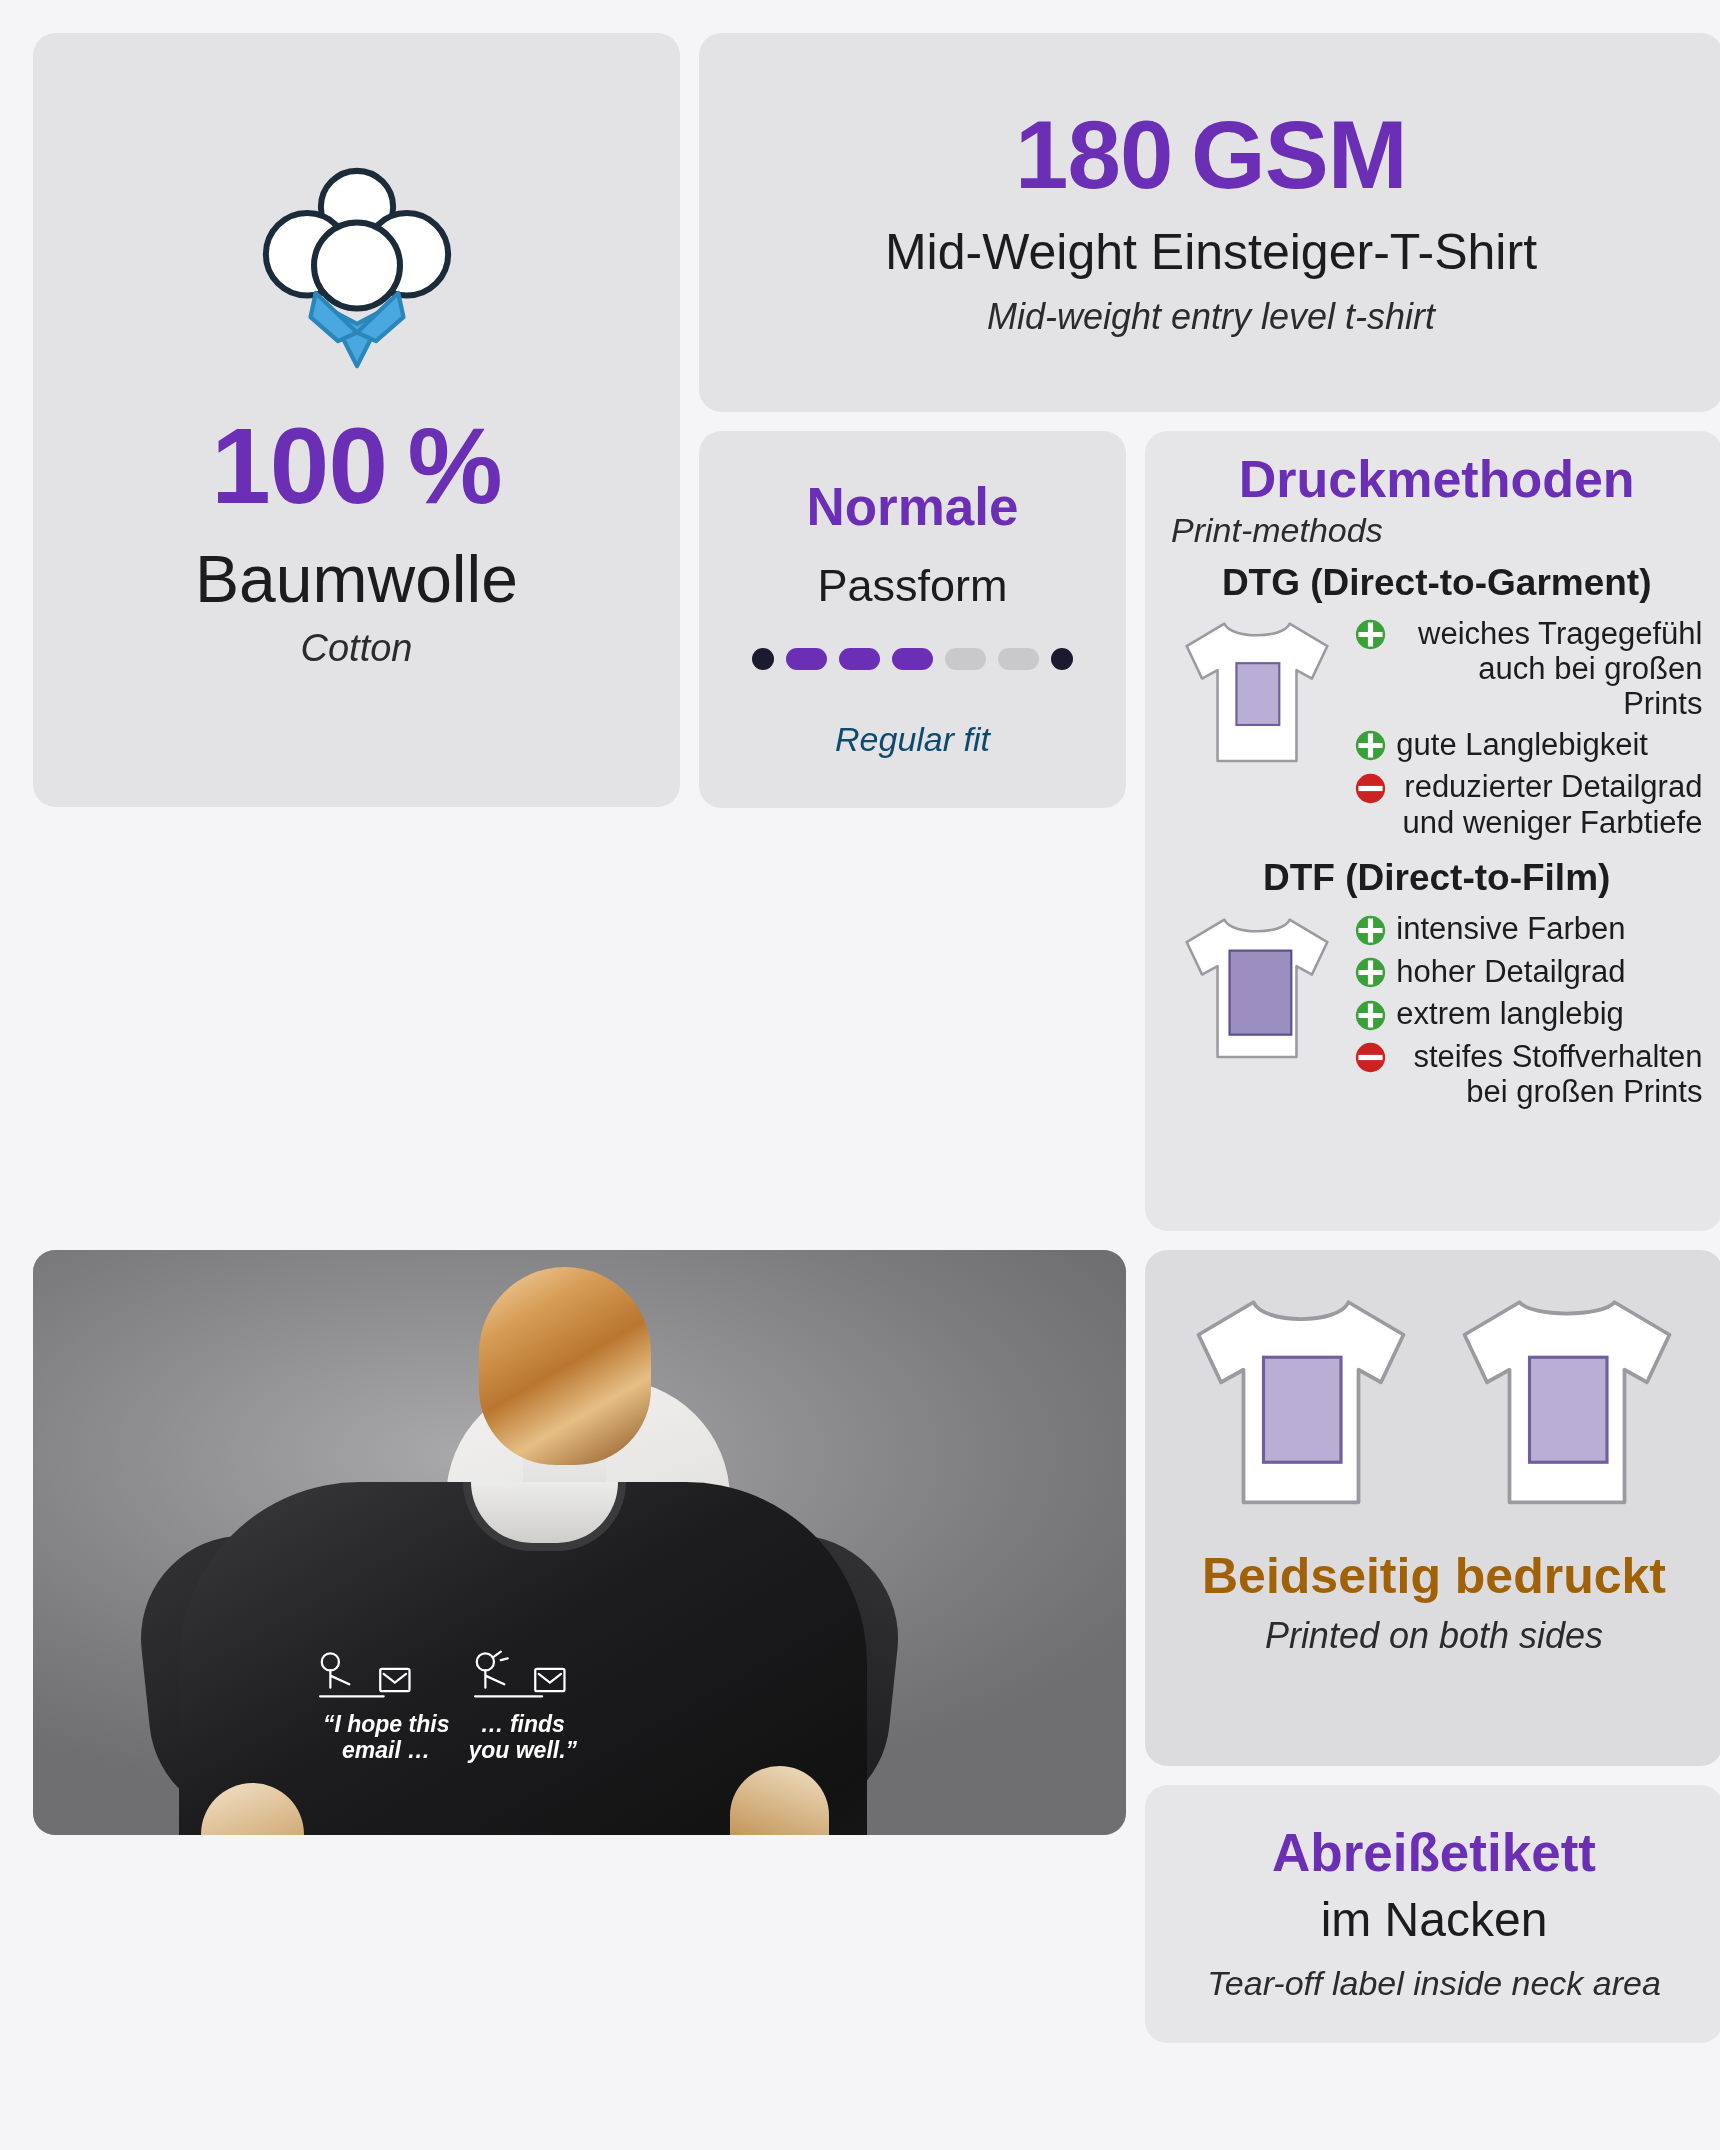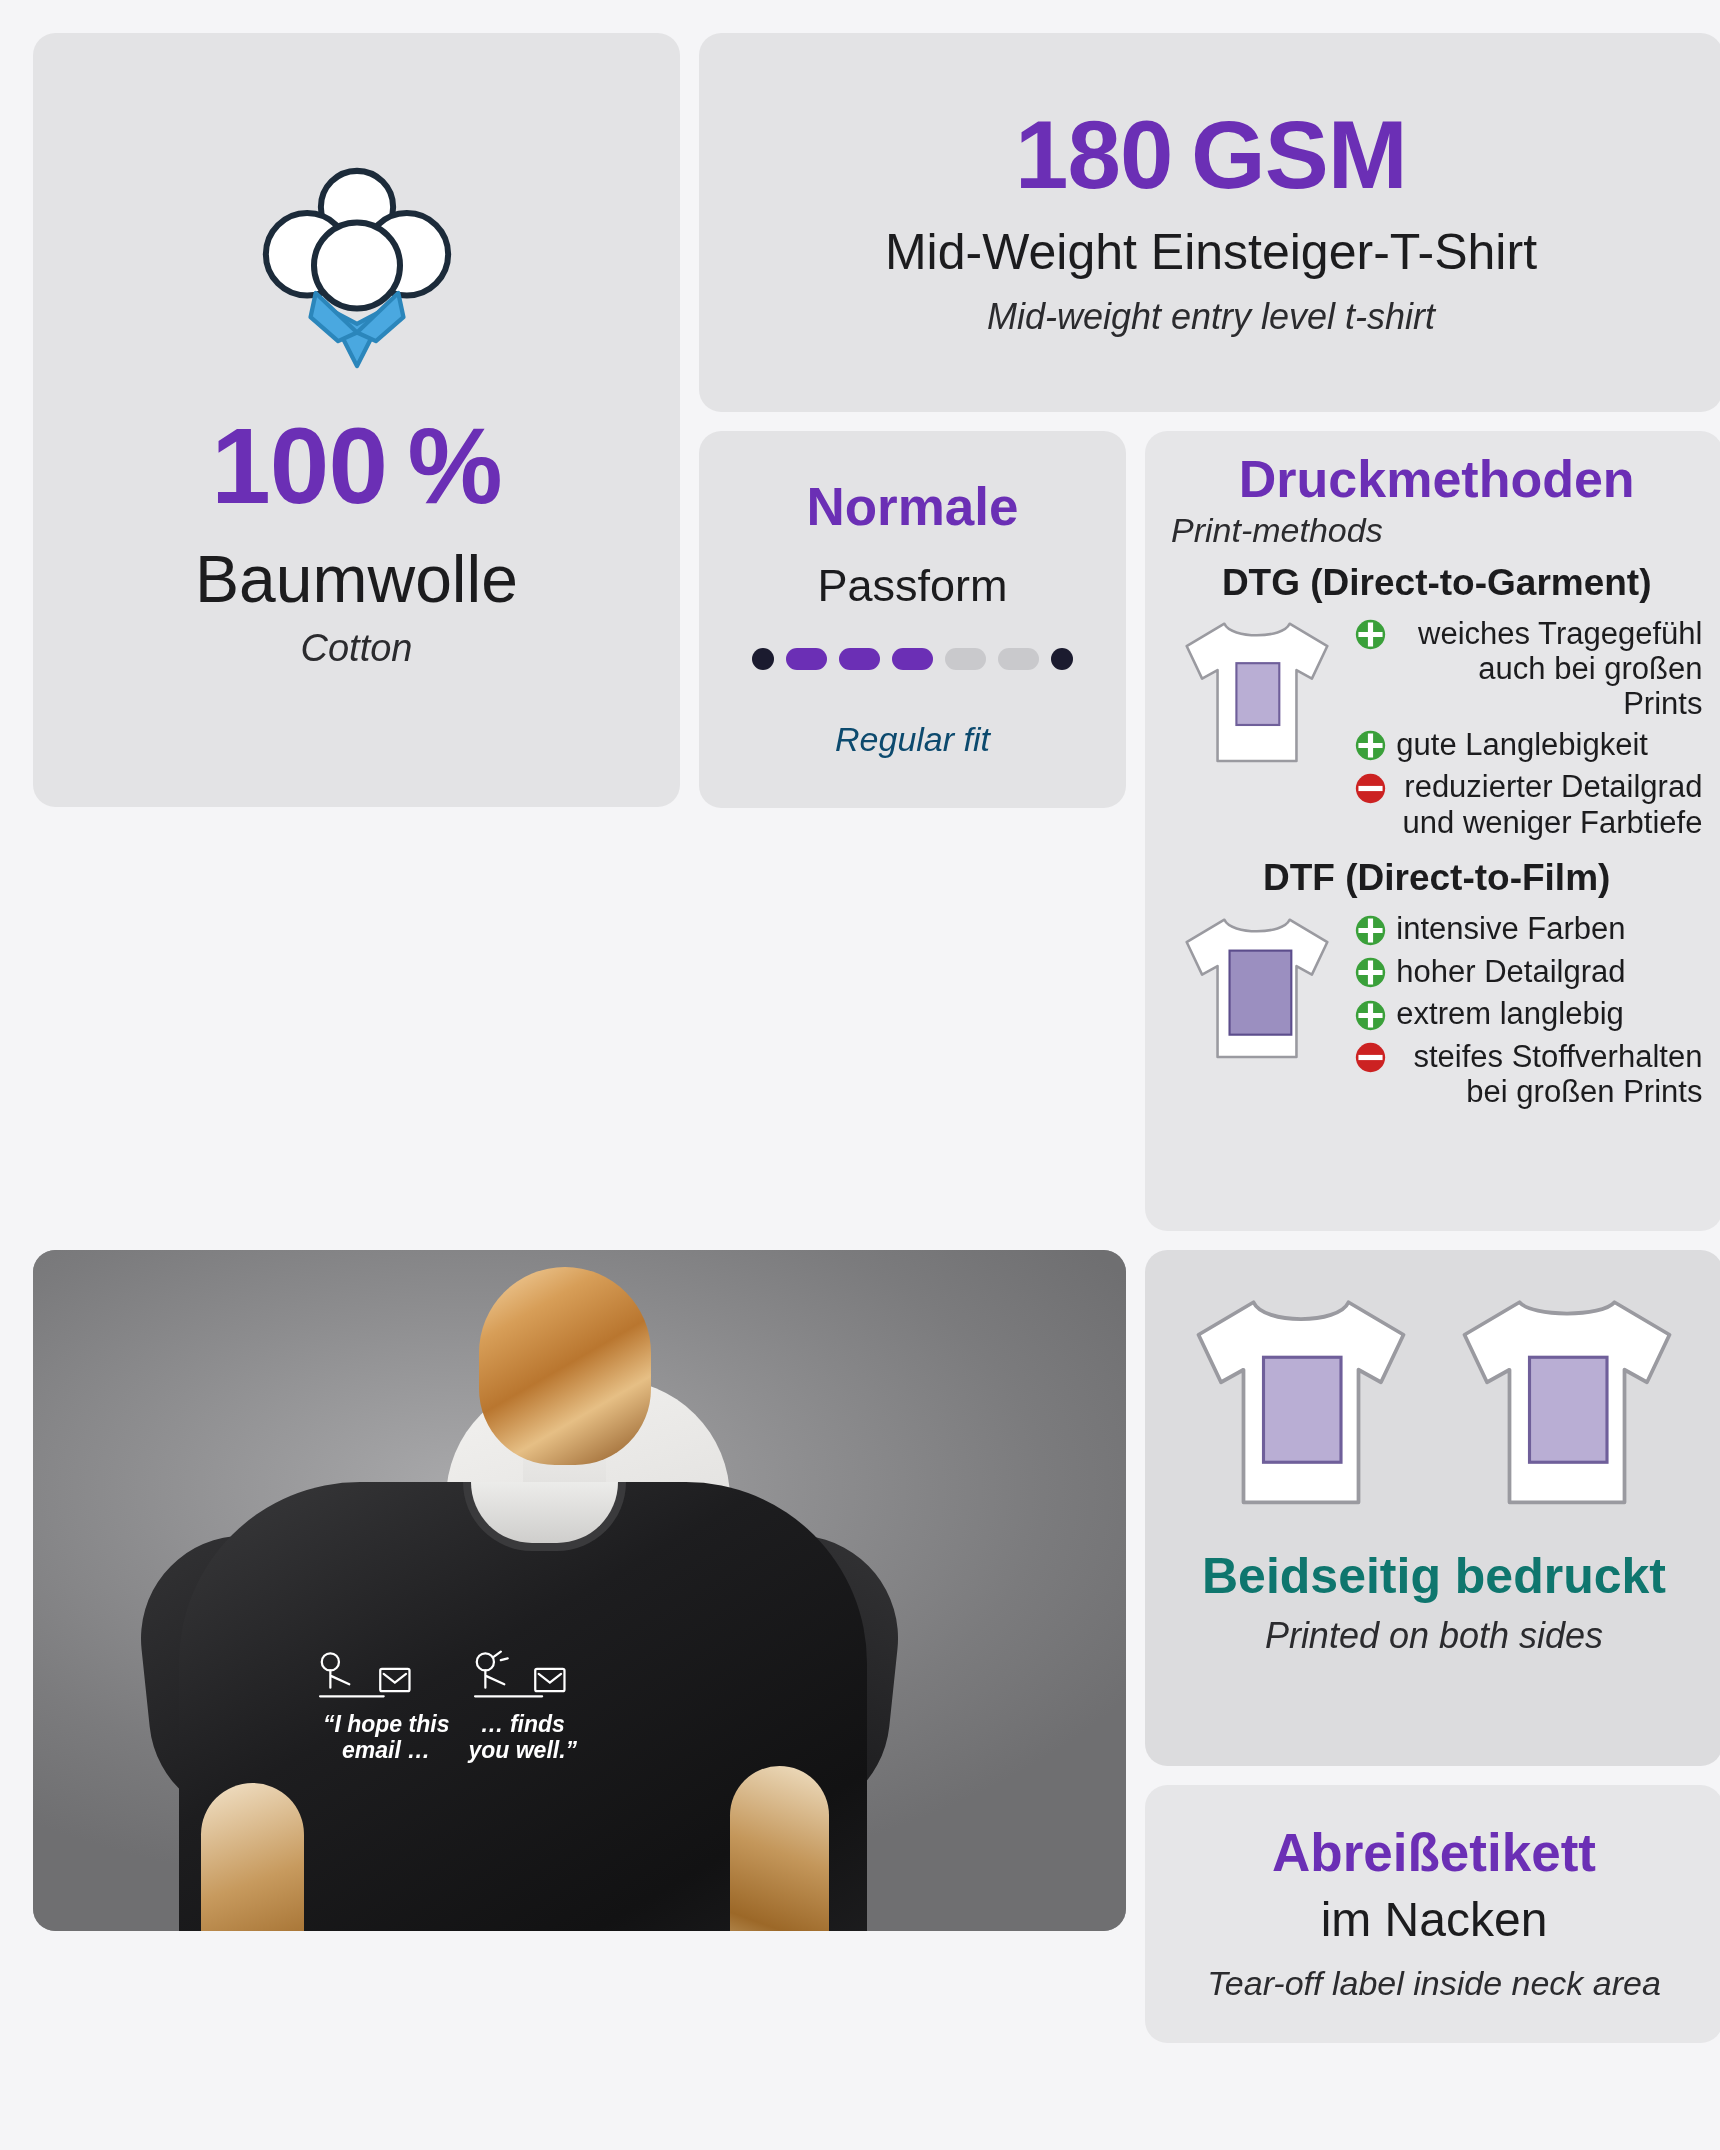--- a/index.html
+++ b/index.html
@@ -113,21 +113,21 @@
   .sides-card {
     grid-column: 3; grid-row: 3;
     height: 516px;
     padding: 22.4px 17px 24px;
     display: flex; flex-direction: column; align-items: center;
     justify-content: flex-start;
     background: #dcdcde;
   }
   .shirts-row { display: flex; gap: 15.5px; justify-content: center; }
   .sides-title {
-    font-size: 50px; font-weight: bold; color: #0f766e; margin-top: 20.6px;
+    font-size: 50px; font-weight: bold; color: #a16207; margin-top: 20.6px;
     text-align: left; line-height: 1;
   }
   .sides-en {
     font-size: 36px; font-style: italic; color: #2b2b2e; margin-top: 13.8px;
     text-align: center;
   }
 
   
   .label-card {
     grid-column: 3; grid-row: 4;
@@ -137,21 +137,21 @@
     align-items: center; justify-content: center;
     background: #e6e6e8;
   }
   .label-title { font-size: 53px; font-weight: bold; color: #6b2fb5; line-height: 1.05; text-align: center; }
   .label-sub { font-size: 48px; color: #1c1c1e; margin-top: 12px; }
   .label-en { font-size: 34px; font-style: italic; color: #2b2b2e; margin-top: 17px; text-align: center; }
 
   
   .photo-card {
     grid-column: 1 / span 2; grid-row: 3 / span 2;
-    height: 681px;
+    height: 585px;
     border-radius: 22.4px;
     overflow: hidden;
     position: relative;
     background: #8e8e90;
   }
   .photo-inner { position: absolute; inset: 0; }
   .bg-grad {
     position: absolute; inset: 0;
     background: radial-gradient(ellipse 70% 60% at 40% 35%, #a9a9ab 0%, #8d8d8f 45%, #7b7b7d 75%, #6f6f71 100%);
   }

